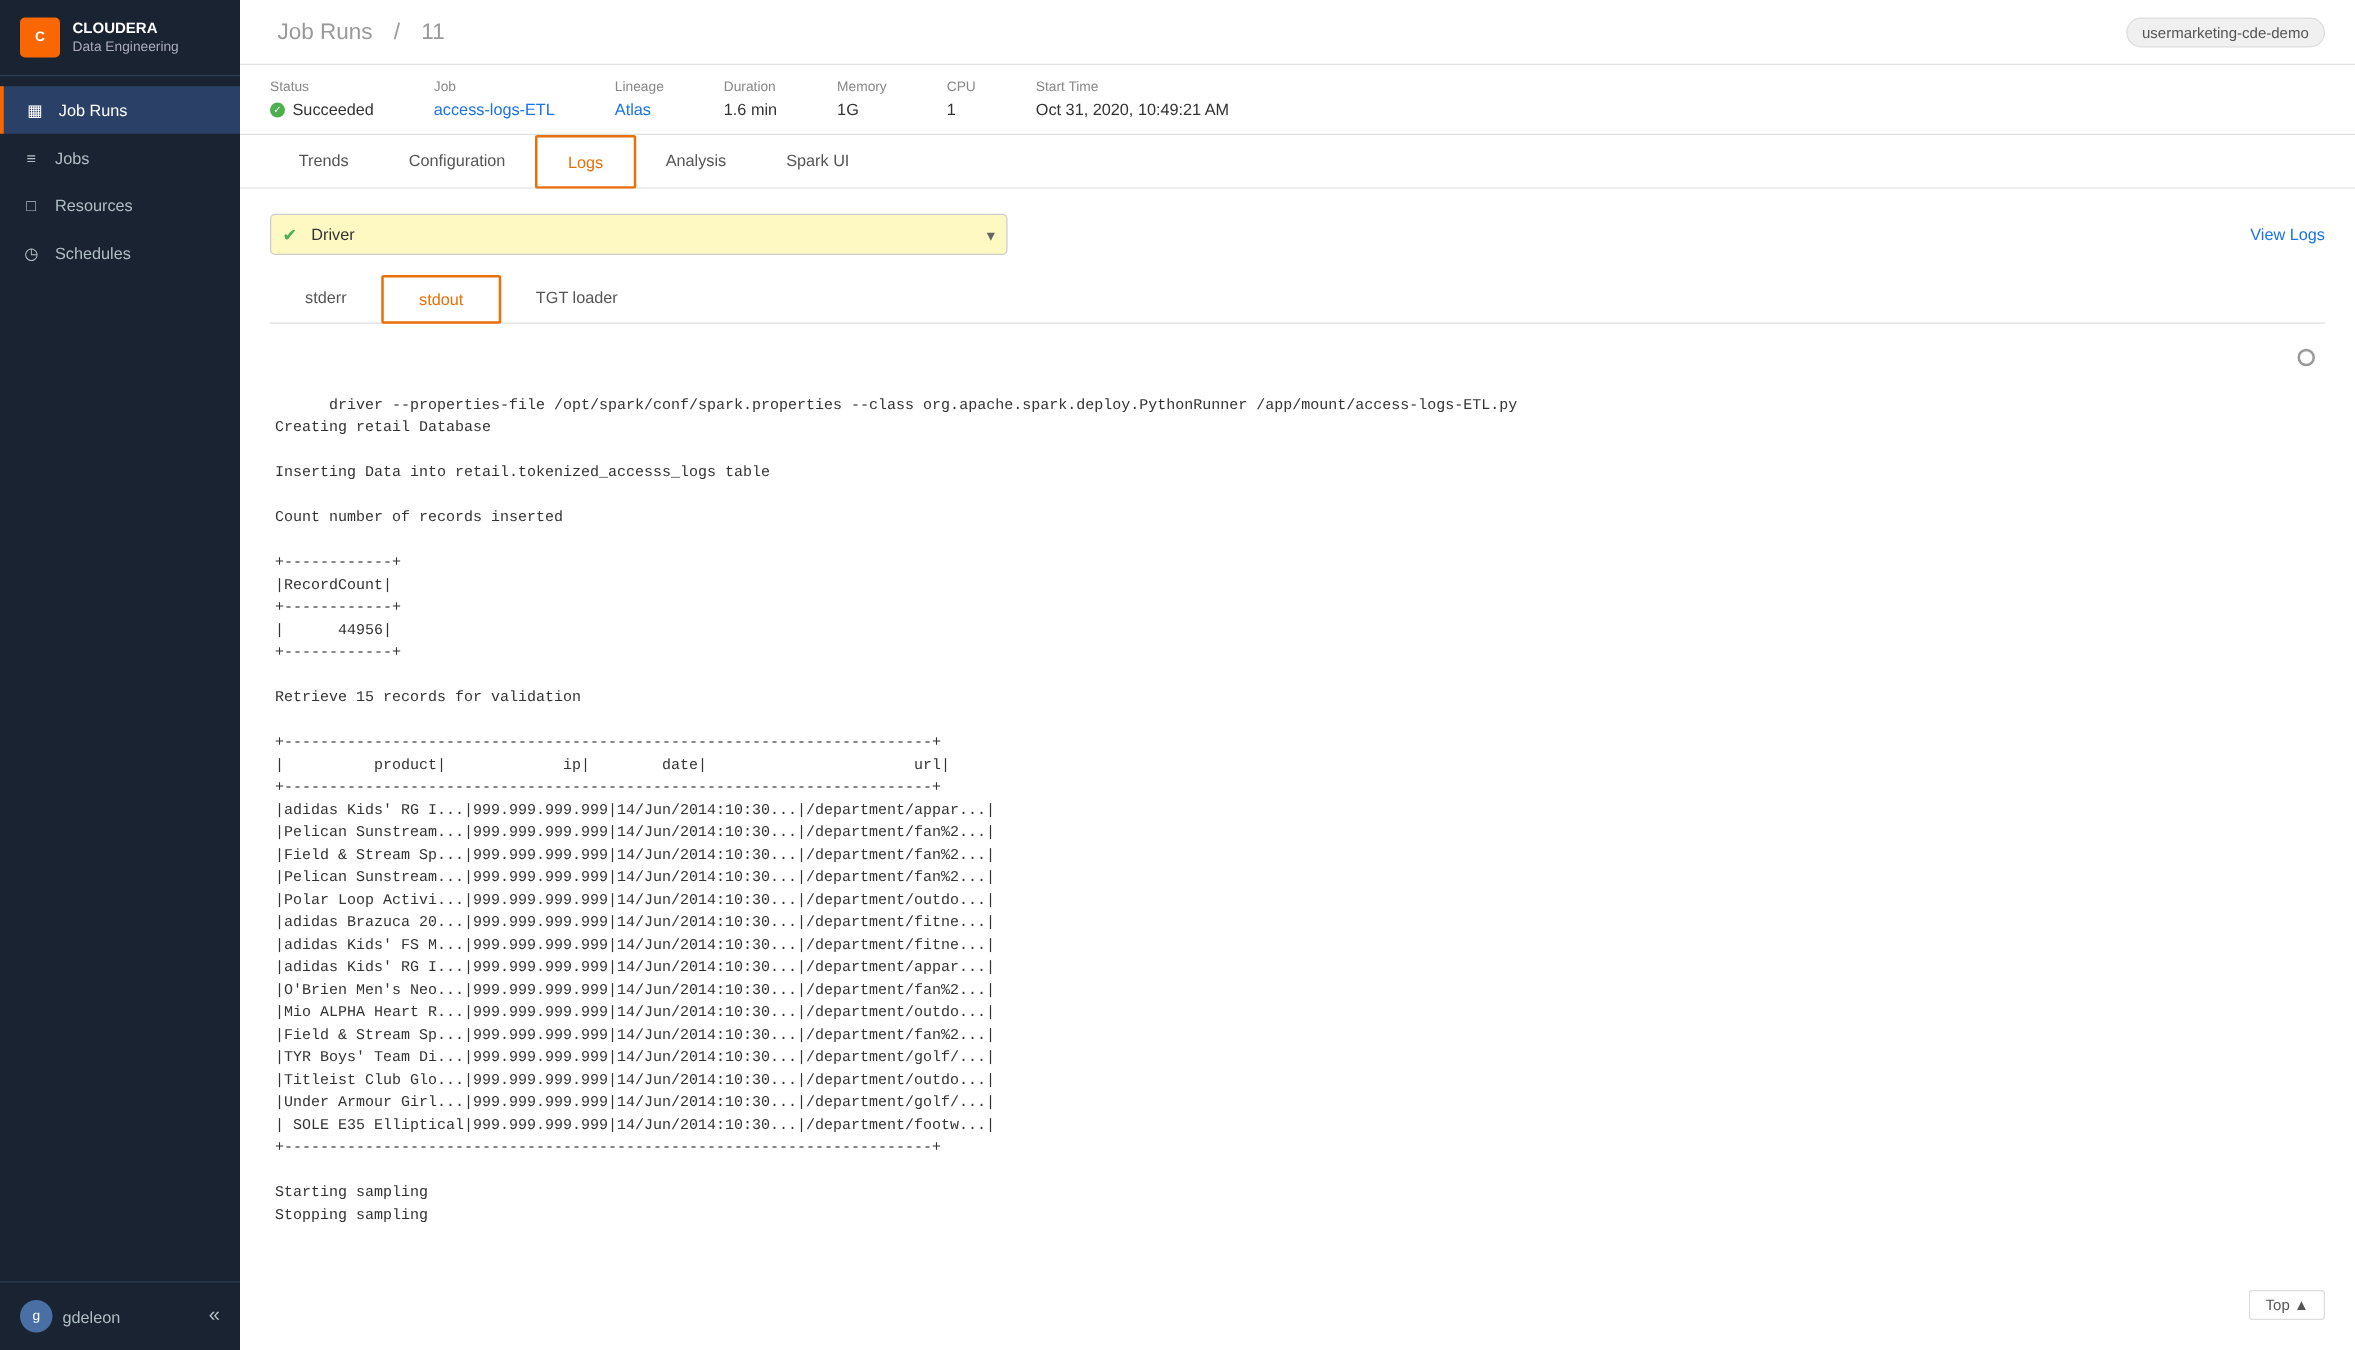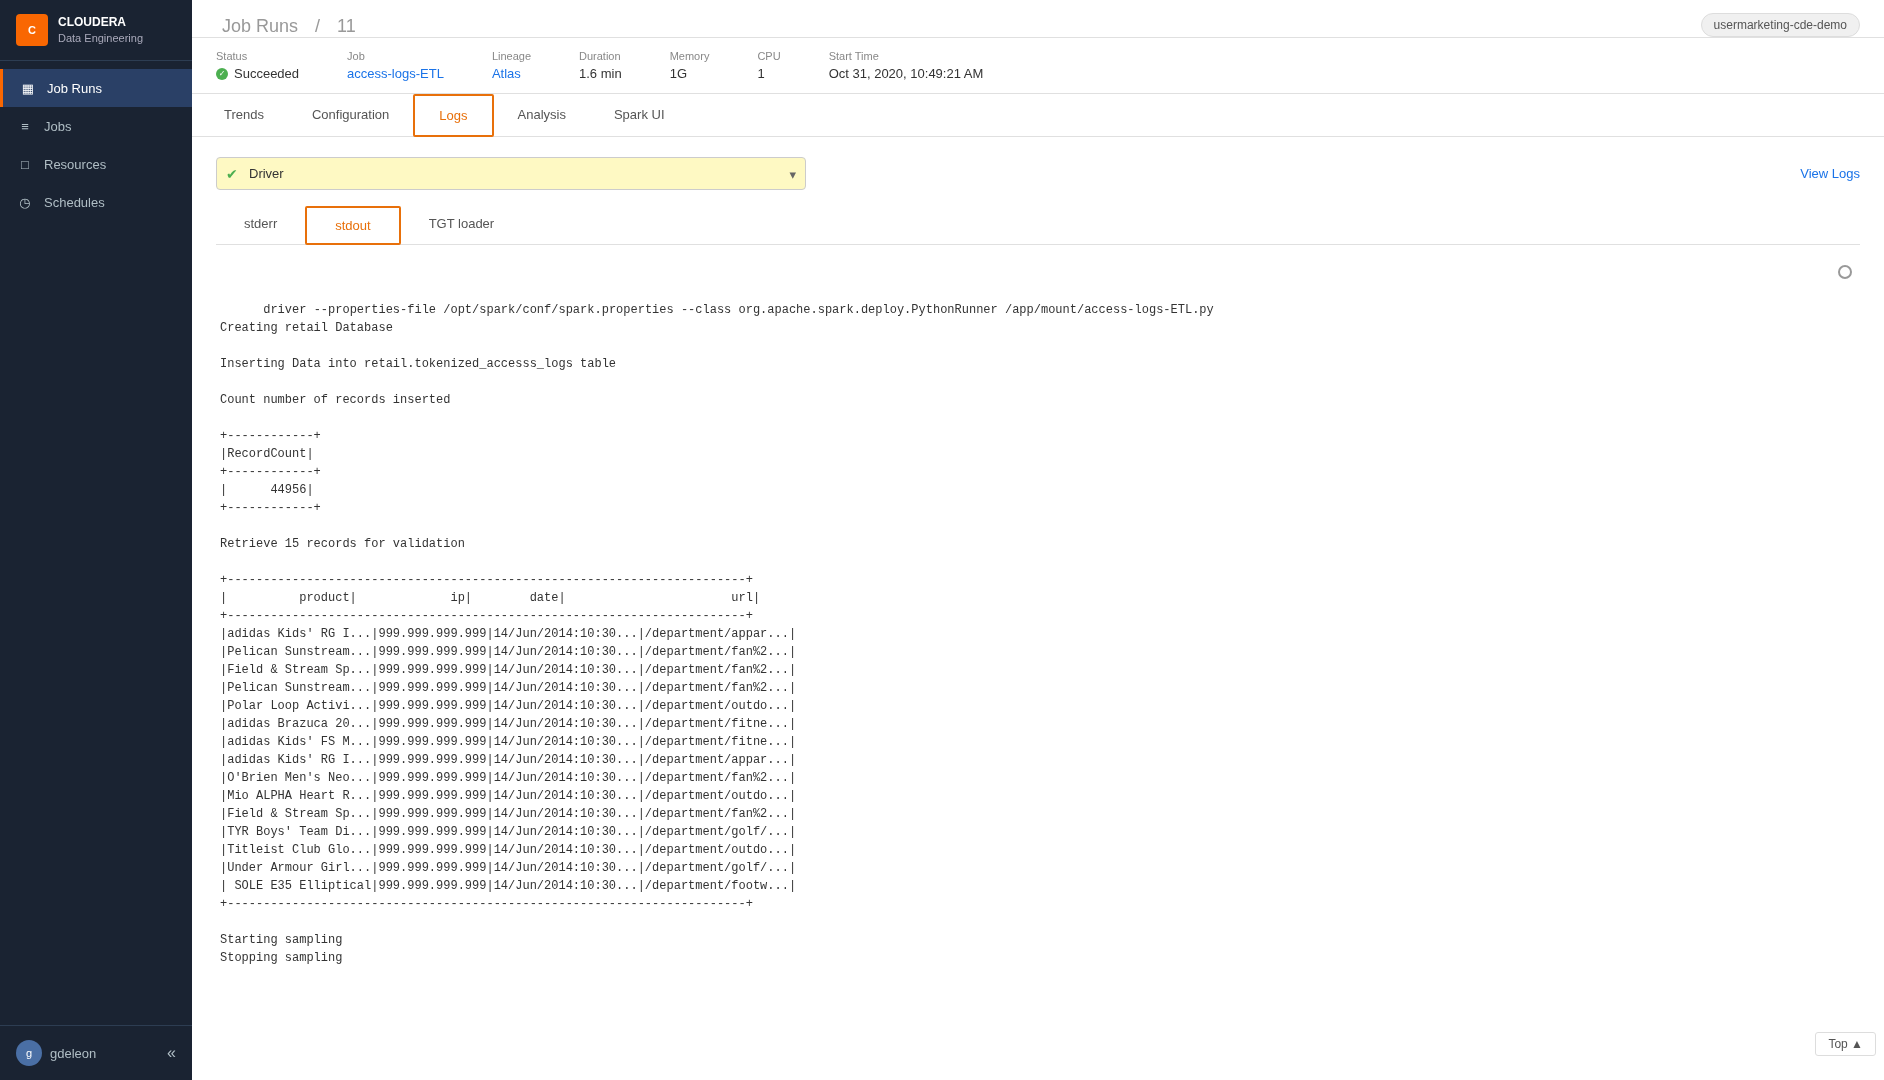--- a/index.html
+++ b/index.html
@@ -53,22 +53,22 @@
     .sidebar-collapse-btn { color: #b0bec5; cursor: pointer; font-size: 16px; }
 
     
     .main { flex: 1; display: flex; flex-direction: column; overflow: hidden; }
 
     
     .main-header {
       background: white;
       border-bottom: 1px solid #e0e0e0;
       padding: 0 24px;
-      height: 38px;
-      display: flex; align-items: flex-end; justify-content: space-between;
+      height: 52px;
+      display: flex; align-items: center; justify-content: space-between;
     }
     .main-header-title { font-size: 18px; color: #333; }
     .main-header-title span { color: #999; margin: 0 6px; }
     .main-header-right { display: flex; align-items: center; gap: 16px; }
     .instance-badge { background: #f0f0f0; border: 1px solid #ddd; border-radius: 12px; padding: 4px 12px; font-size: 12px; color: #555; }
 
     
     .info-bar {
       background: white;
       border-bottom: 1px solid #e0e0e0;
@@ -79,21 +79,21 @@
     .info-item .info-value { font-size: 13px; color: #333; }
     .info-item .info-value.link { color: #1a73e8; }
     .info-status { display: flex; align-items: center; gap: 6px; }
     .status-dot { width: 12px; height: 12px; border-radius: 50%; background: #4caf50; display: flex; align-items: center; justify-content: center; }
     .status-dot::after { content: '✓'; color: white; font-size: 8px; }
 
     
     .tabs-bar {
       background: white;
       border-bottom: 1px solid #e0e0e0;
-      padding: 0 8px;
+      padding: 0 23px;
       display: flex; align-items: center; gap: 0;
     }
     .tab {
       padding: 12px 24px;
       cursor: pointer;
       color: #555;
       font-size: 13px;
       border-bottom: 2px solid transparent;
       margin-bottom: -1px;
     }
@@ -155,21 +155,21 @@
       height: 14px;
       border: 2px solid #999;
       border-radius: 50%;
       cursor: pointer;
     }
 
     
     .top-btn {
       position: fixed;
       bottom: 24px;
-      right: 8px;
+      right: 24px;
       background: white;
       border: 1px solid #ddd;
       border-radius: 3px;
       padding: 4px 12px;
       font-size: 12px;
       color: #555;
       cursor: pointer;
       display: flex; align-items: center; gap: 4px;
     }
   </style>

